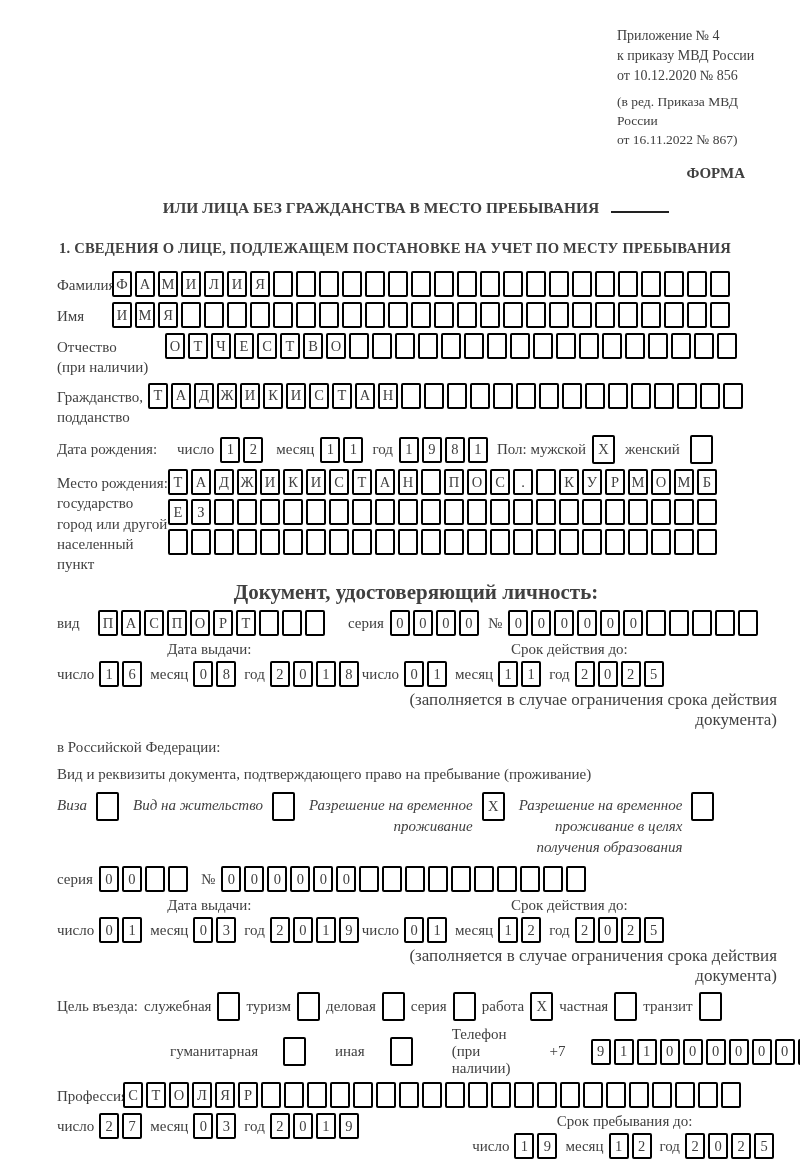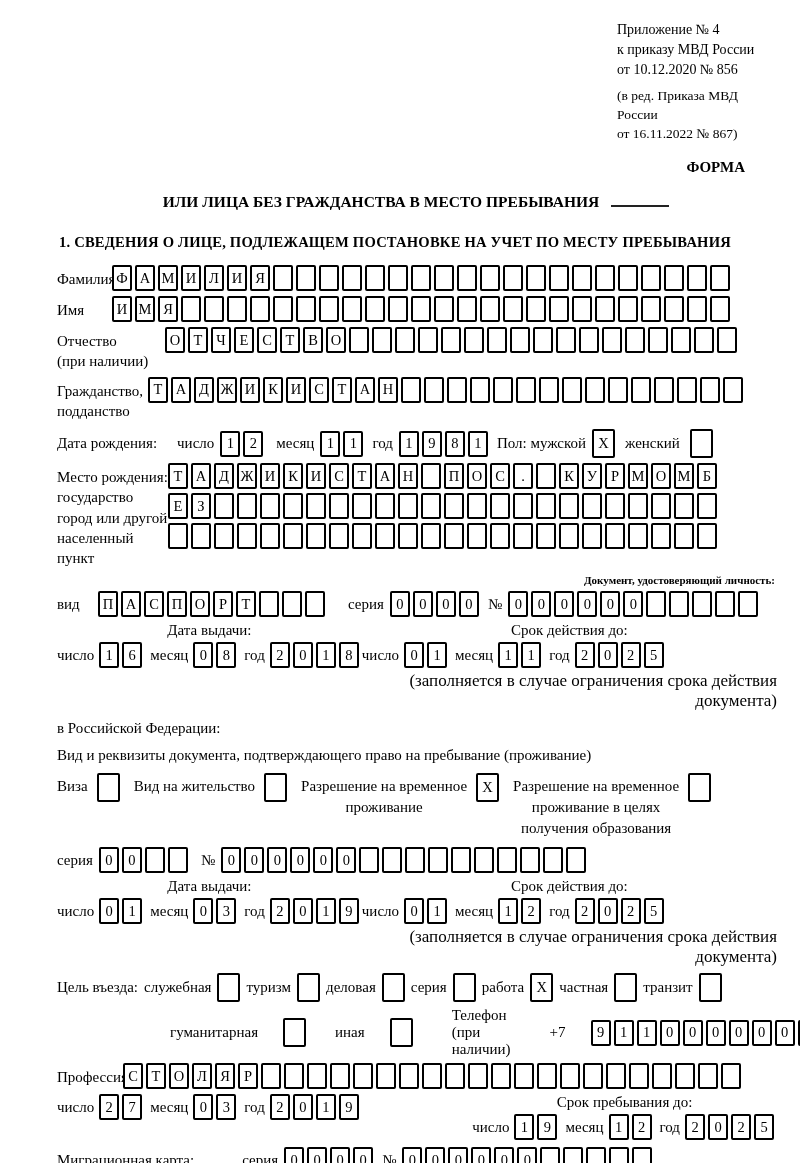--- a/index.html
+++ b/index.html
@@ -1,19 +1,19 @@
 <!DOCTYPE html>
 <html><head>
 <meta charset="utf-8">
 <style>
   html,body{margin:0;padding:0;background:#888;}
   .page{
-    width:800px;height:1163px;background:#fff;color:#000000;
+    width:800px;height:1163px;background:#fff;color:#404040;
     font-family:"Liberation Serif","DejaVu Serif",serif;font-size:15px;
-    box-sizing:border-box;padding:20px 25px 0 57px;overflow:hidden;position:relative;
+    box-sizing:border-box;padding:26px 25px 0 57px;overflow:hidden;position:relative;
   }
   .pre{white-space:pre-line;}
   
   .hdr{margin-left:560px;line-height:1.42;font-size:14px;}
   .hdr .sub{margin-top:6px;font-size:13.5px;}
   .form-label{text-align:right;padding-right:30px;font-weight:bold;margin-top:16px;font-size:15px;}
   .title{text-align:center;font-weight:bold;font-size:15.5px;line-height:1.55;margin-top:14px;}
   .title-underline{display:inline-block;width:58px;border-bottom:2.5px solid #222;height:14px;margin-left:12px;}
   .sec-heading{font-weight:bold;font-size:14.6px;letter-spacing:.2px;margin:20px 0 14px 2px;}
   
@@ -31,30 +31,30 @@
   .lw-a{width:55px;}   
   .lw-b{width:108px;}  
   .lw-c{width:91px;}   
   .lw-d{width:111px;}  
   .lw-e{width:35px;}   
   .lw-f{width:66px;}   
   .lw-g{width:105px;}  
   .stack{display:flex;flex-direction:column;gap:4px;}
   .inline-row{display:flex;align-items:center;gap:6px;margin-bottom:5px;flex-wrap:nowrap;}
   .gap-l{margin-left:14px;} .gap-s{margin-left:4px;}
-  .doc-heading{text-align:right;font-weight:bold;font-size:11px;margin:6px 0 5px;}
+  .doc-heading{text-align:center;font-weight:bold;font-size:21px;margin:6px 0 5px;}
   
   .dates{display:flex;justify-content:space-between;width:720px;margin:3px 0 2px;}
   .dheading{text-align:center;margin-bottom:3px;}
   .dline{display:flex;align-items:center;gap:5px;}
   .dnote{font-size:17px;text-align:right;margin-top:3px;}
   .intro{line-height:1.8;margin:4px 0 2px;}
   .opts{display:flex;align-items:flex-start;gap:14px;margin:4px 0 8px;width:720px;}
   .opt{display:flex;align-items:flex-start;gap:9px;}
-  .opt .olabel{text-align:center;line-height:1.4;padding-top:3px;}
+  .opt .olabel{text-align:right;line-height:1.4;padding-top:3px;font-style:italic;}
   .prow2-indent{margin-left:113px;gap:25px;}
 </style>
 </head>
 <body>
 
 <div class="page">
 
   <div class="hdr">
     <div>Приложение № 4</div>
     <div>к приказу МВД России</div>

